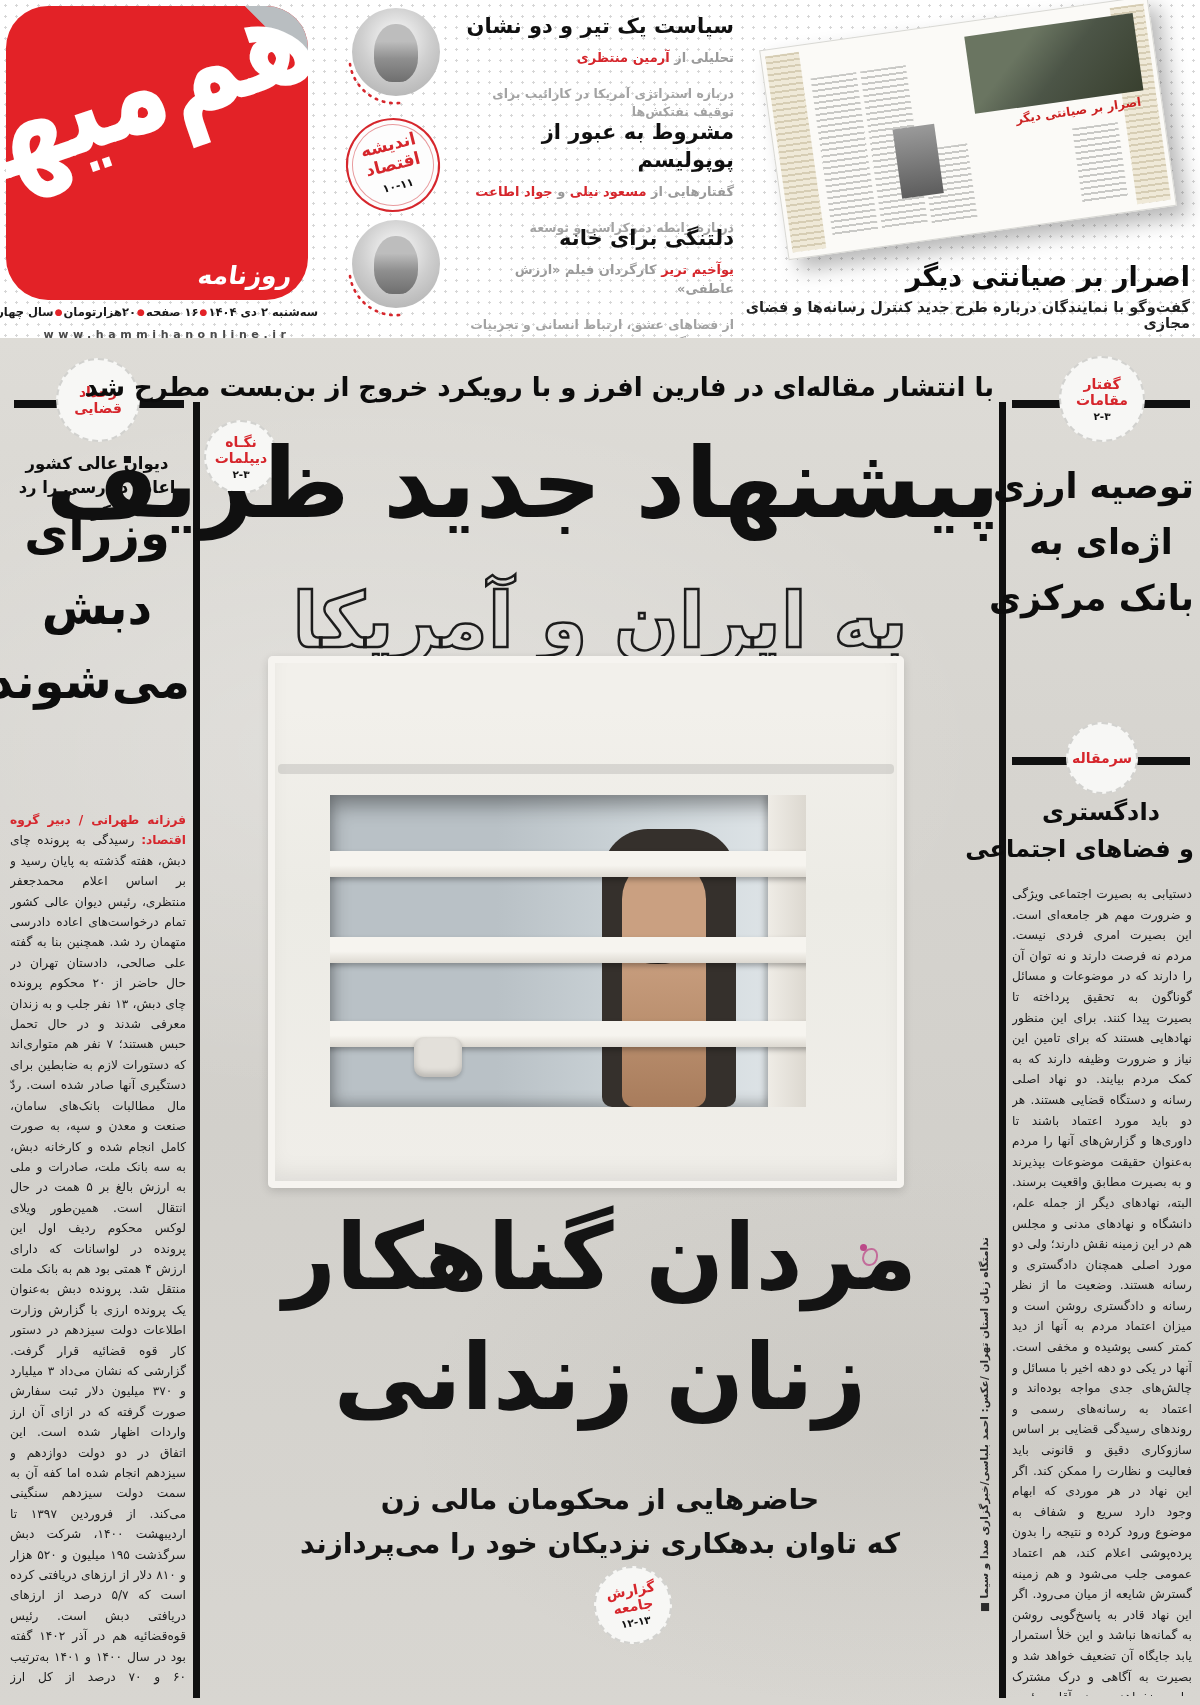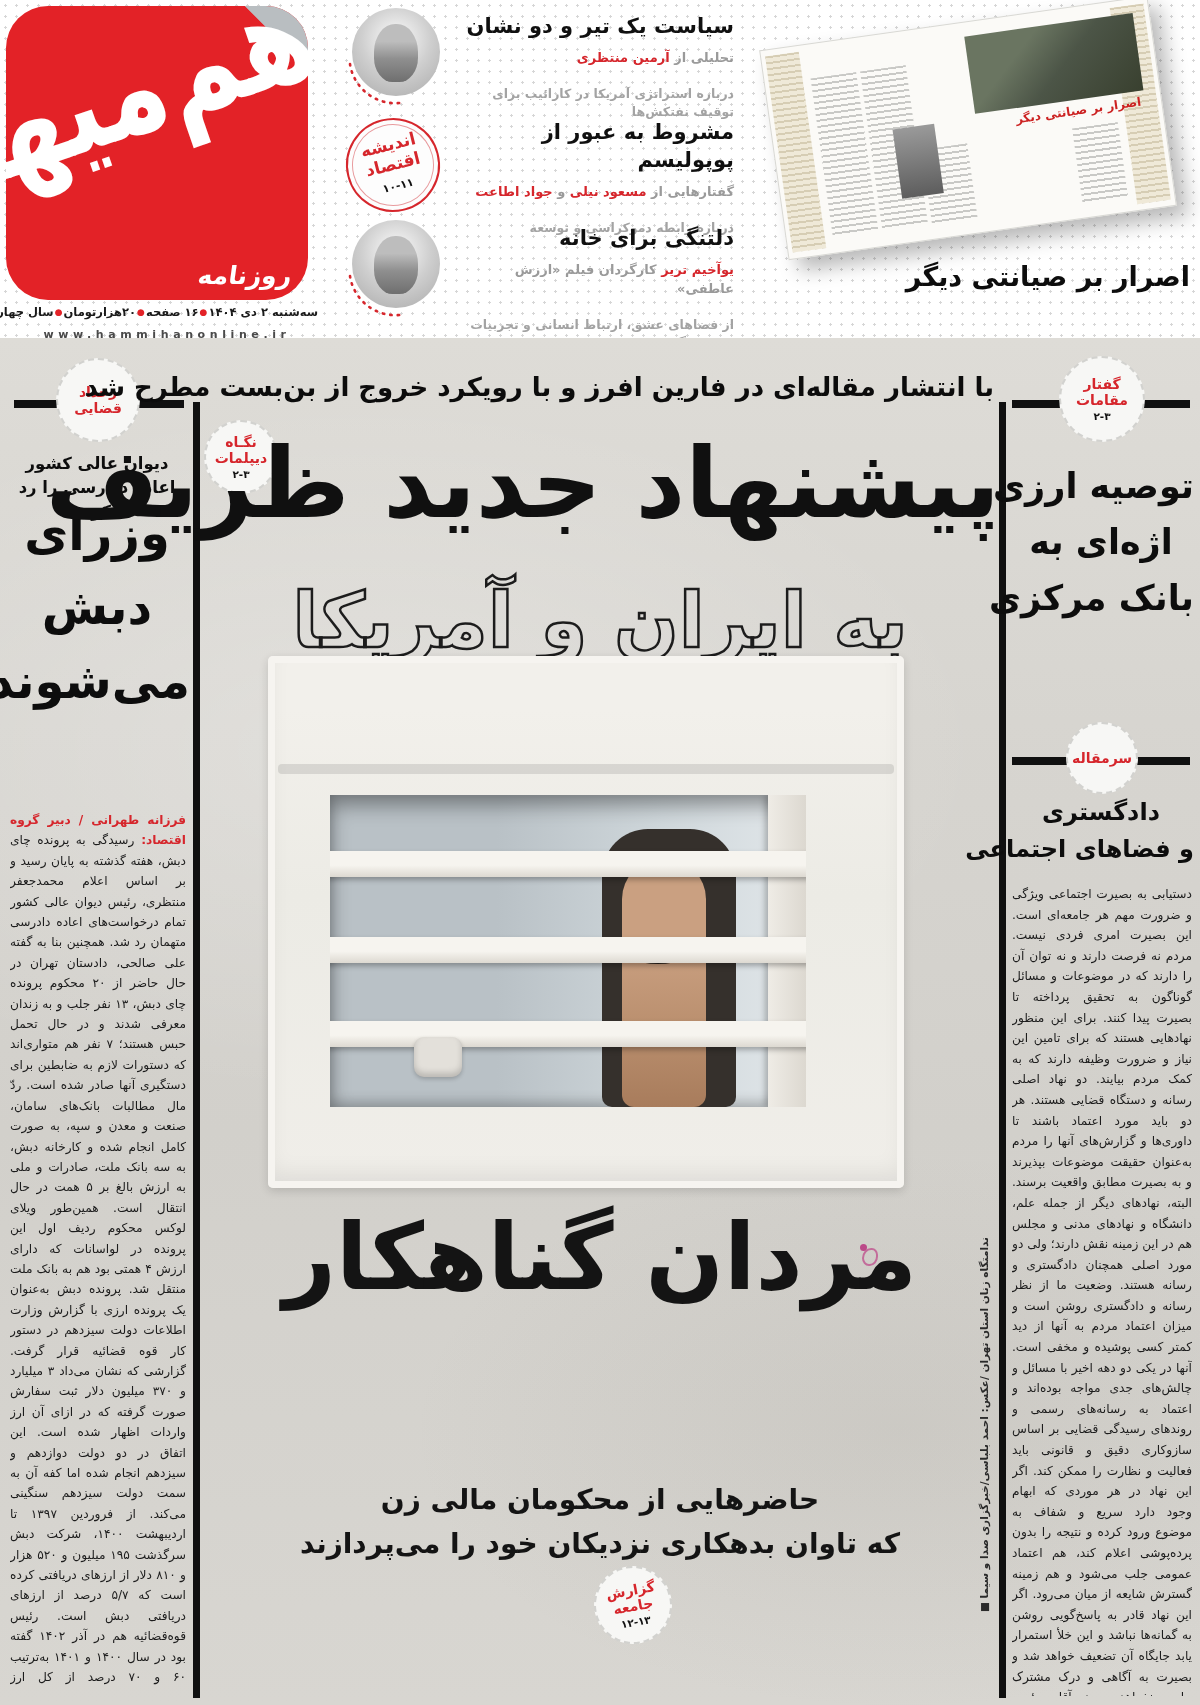--- a/index.html
+++ b/index.html
@@ -259,20 +259,21 @@
       <div class="tb-col" style="left:46px;"></div>
       <div class="tb-col" style="left:96px;"></div>
       <div class="tb-col" style="left:146px; top:120px; height:76px;"></div>
       <div class="tb-col" style="right:46px; top:120px; height:76px;"></div>
       <div class="tb-photo"></div>
       <div class="tb-head">اصرار بر صیانتی دیگر</div>
       <div class="tb-portrait"></div>
     </div>
     <div class="thumb-caption">
       <div class="tc-title">اصرار بر صیانتی دیگر</div>
+      <div class="tc-sub">گفت‌وگو با نمایندگان درباره طرح جدید کنترل رسانه‌ها و فضای مجازی</div>
     </div>
   </div>
 
   <div class="main-photo"></div>
 
   <div class="rule-v" style="left:193px; top:402px; height:1296px;"></div>
   <div class="rule-v" style="left:999px; top:402px; height:1296px;"></div>
   <div class="rule-h" style="left:14px;  top:400px; width:170px;"></div>
   <div class="rule-h" style="left:1012px; top:400px; width:178px;"></div>
   <div class="rule-h" style="left:1012px; top:757px; width:178px;"></div>
@@ -321,20 +322,21 @@
       <div class="win-post"></div>
       <div class="win-bar bar1"></div>
       <div class="win-bar bar2"></div>
       <div class="win-bar bar3"></div>
       <div class="latch"></div>
     </div>
   </div>
   <div class="doodle"></div>
 
   <div class="h2a">مردان گناهکار</div>
+  <div class="h2b">زنان زندانی</div>
   <div class="h2sub">
     <div>حاضر‌هایی از محکومان مالی زن</div>
     <div>که تاوان بدهکاری نزدیکان خود را می‌پردازند</div>
   </div>
   <div class="badge badge-report">
     <span class="bl">گزارش</span>
     <span class="bl">جامعه</span>
     <span class="bp">۱۲-۱۳</span>
   </div>
   <div class="vcredit">ندامتگاه زنان استان تهران /عکس: احمد بلباسی/خبرگزاری صدا و سیما ■</div>

